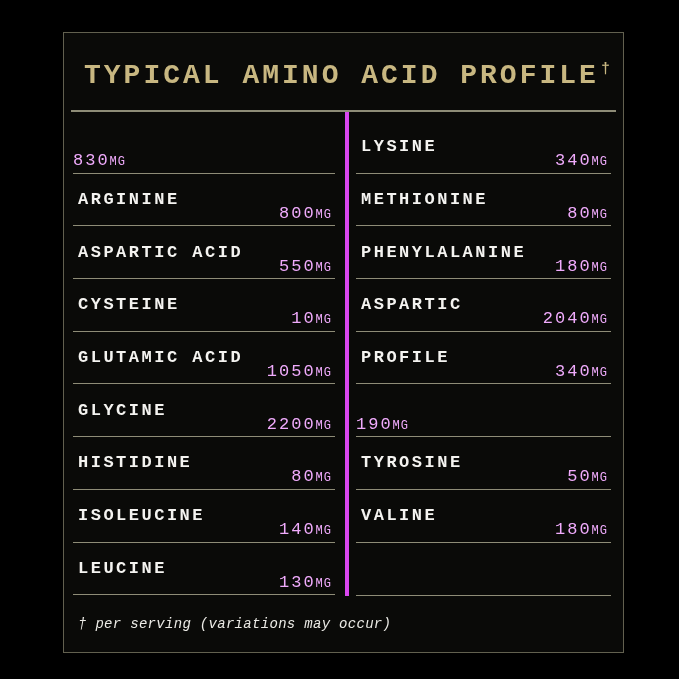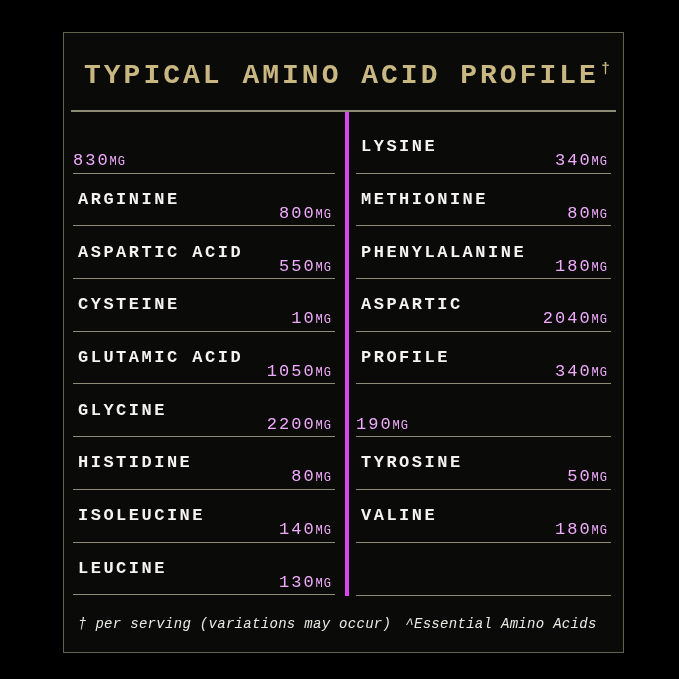--- a/index.html
+++ b/index.html
@@ -209,16 +209,15 @@
         <span class="nm">VALINE</span>
         <span class="val"><span class="num">180</span><span class="unit">MG</span></span>
       </div>
       <div class="row filler"></div>
     </div>
 
   </div>
 
   <div class="footnote">
     <span>† per serving (variations may occur)</span>
-    <span>^Essential Amino Acids</span>
   </div>
 
 </div>
 
 </body></html>

